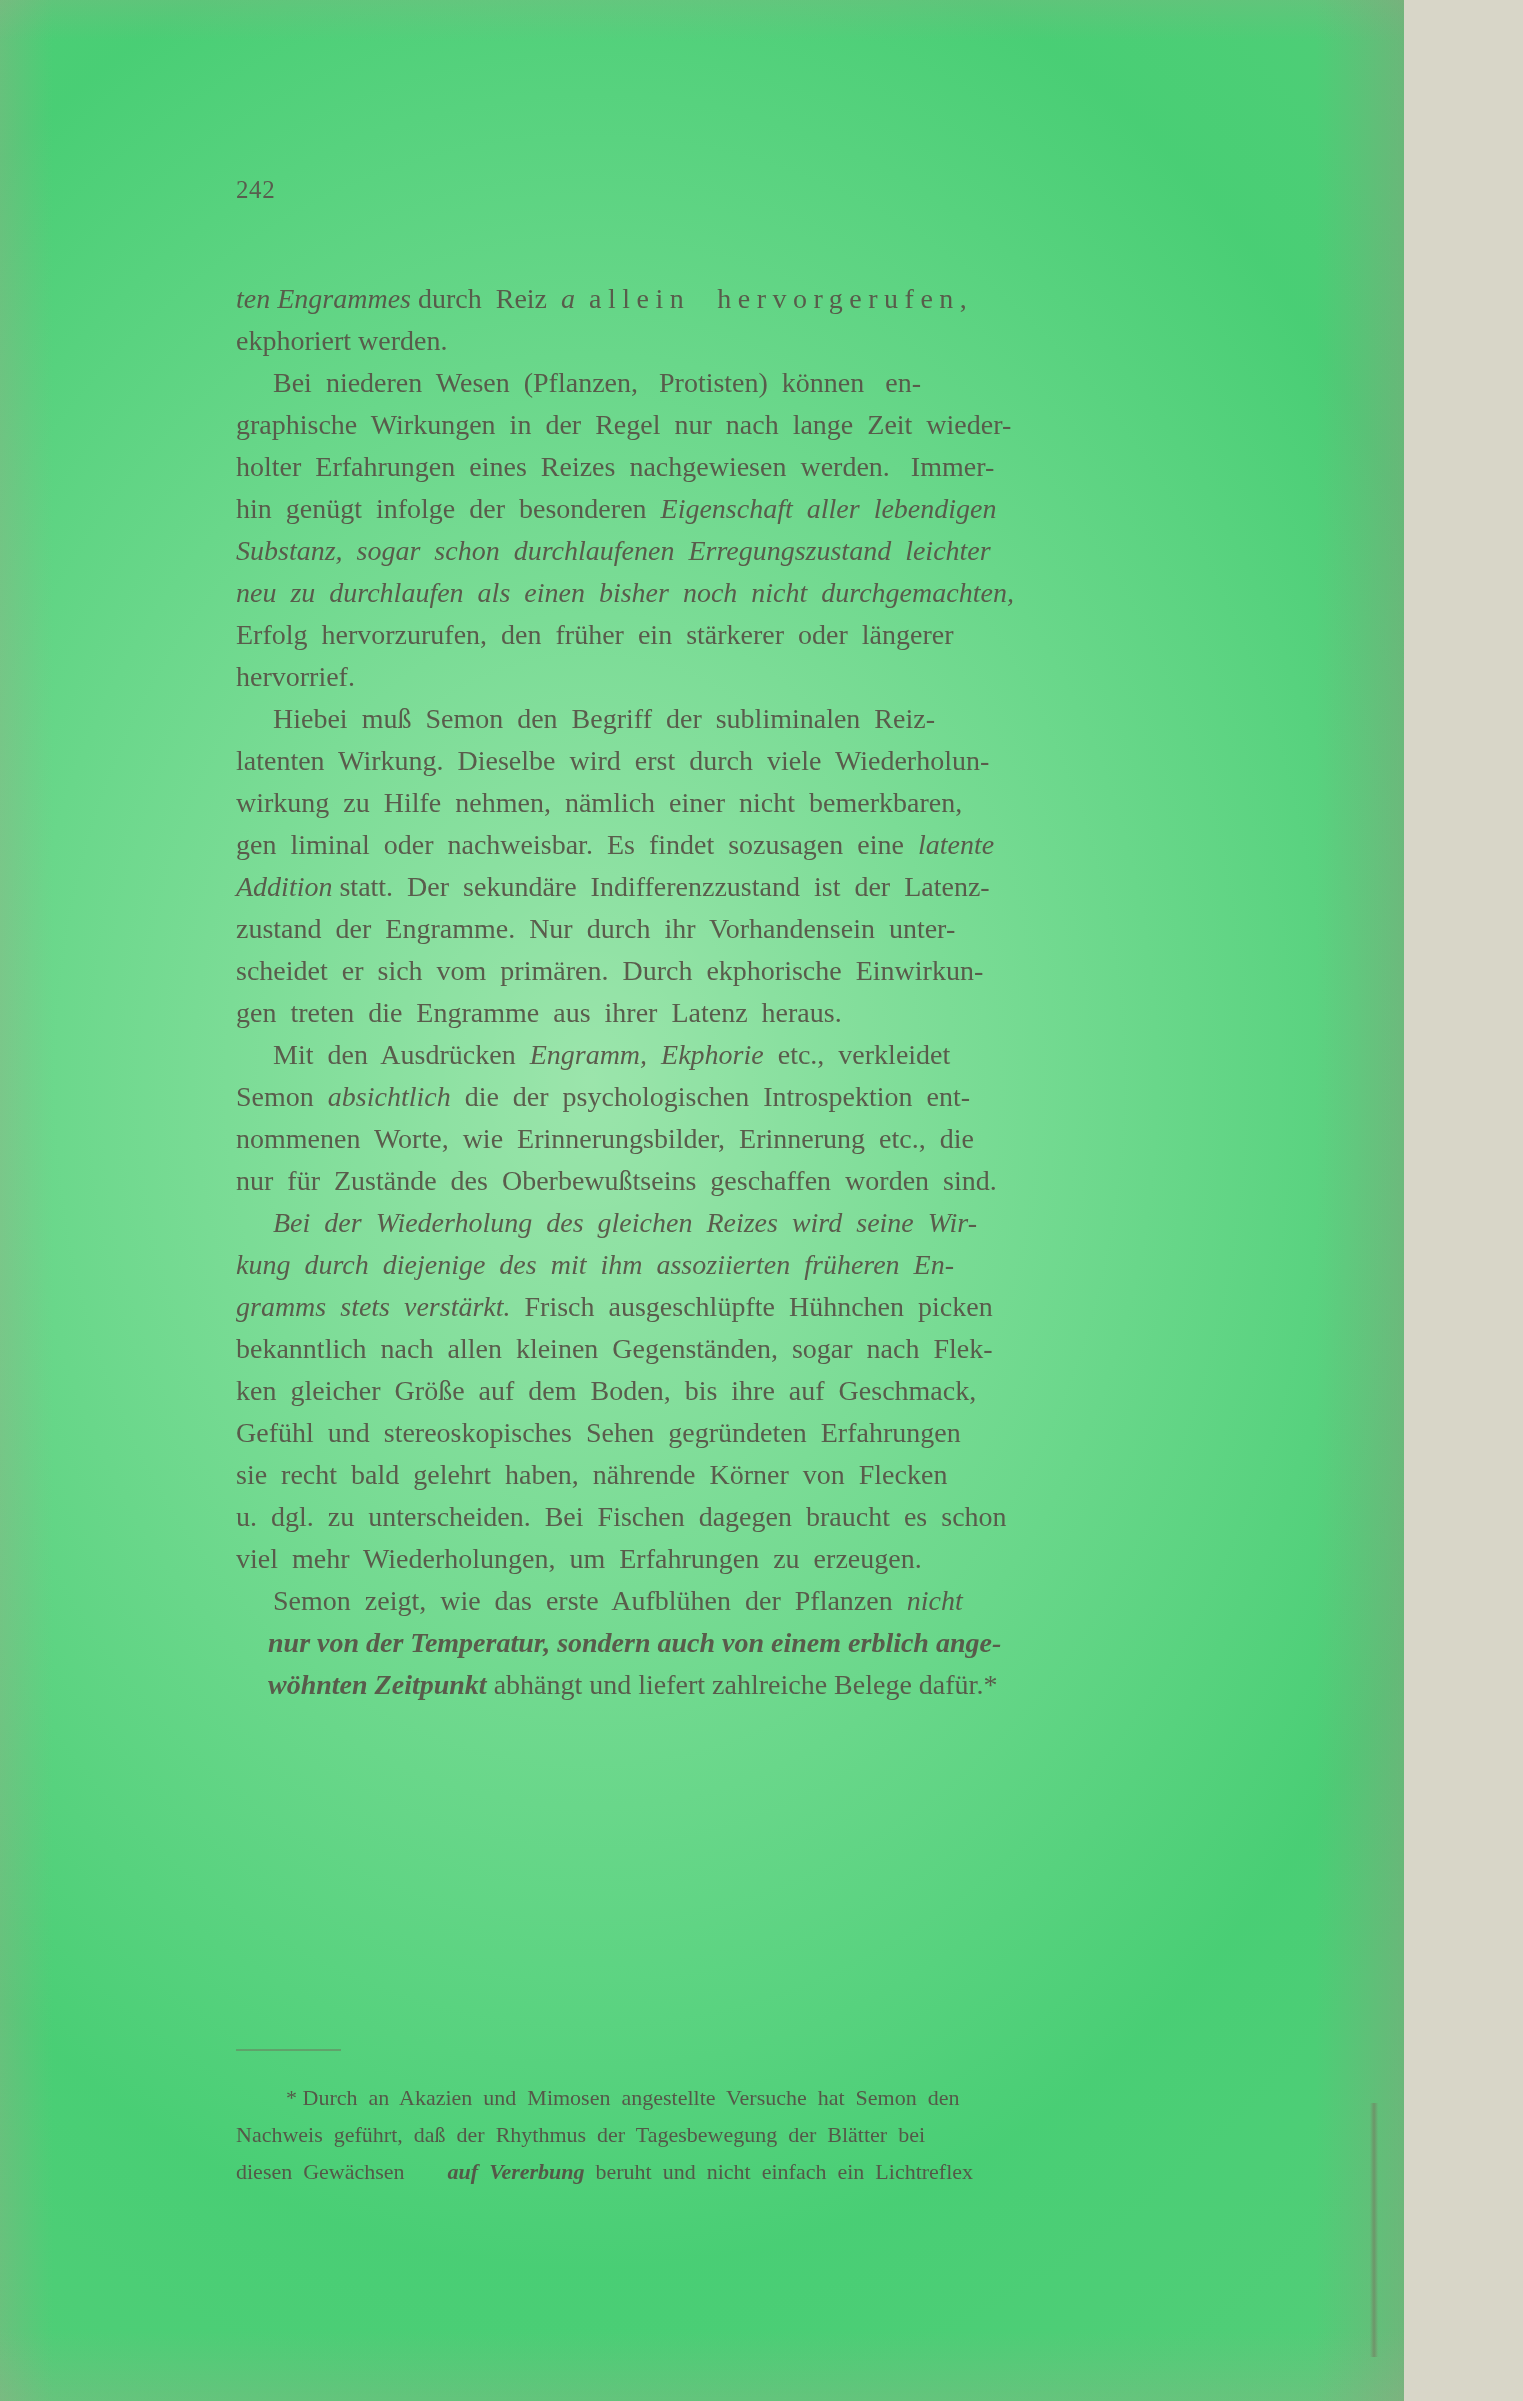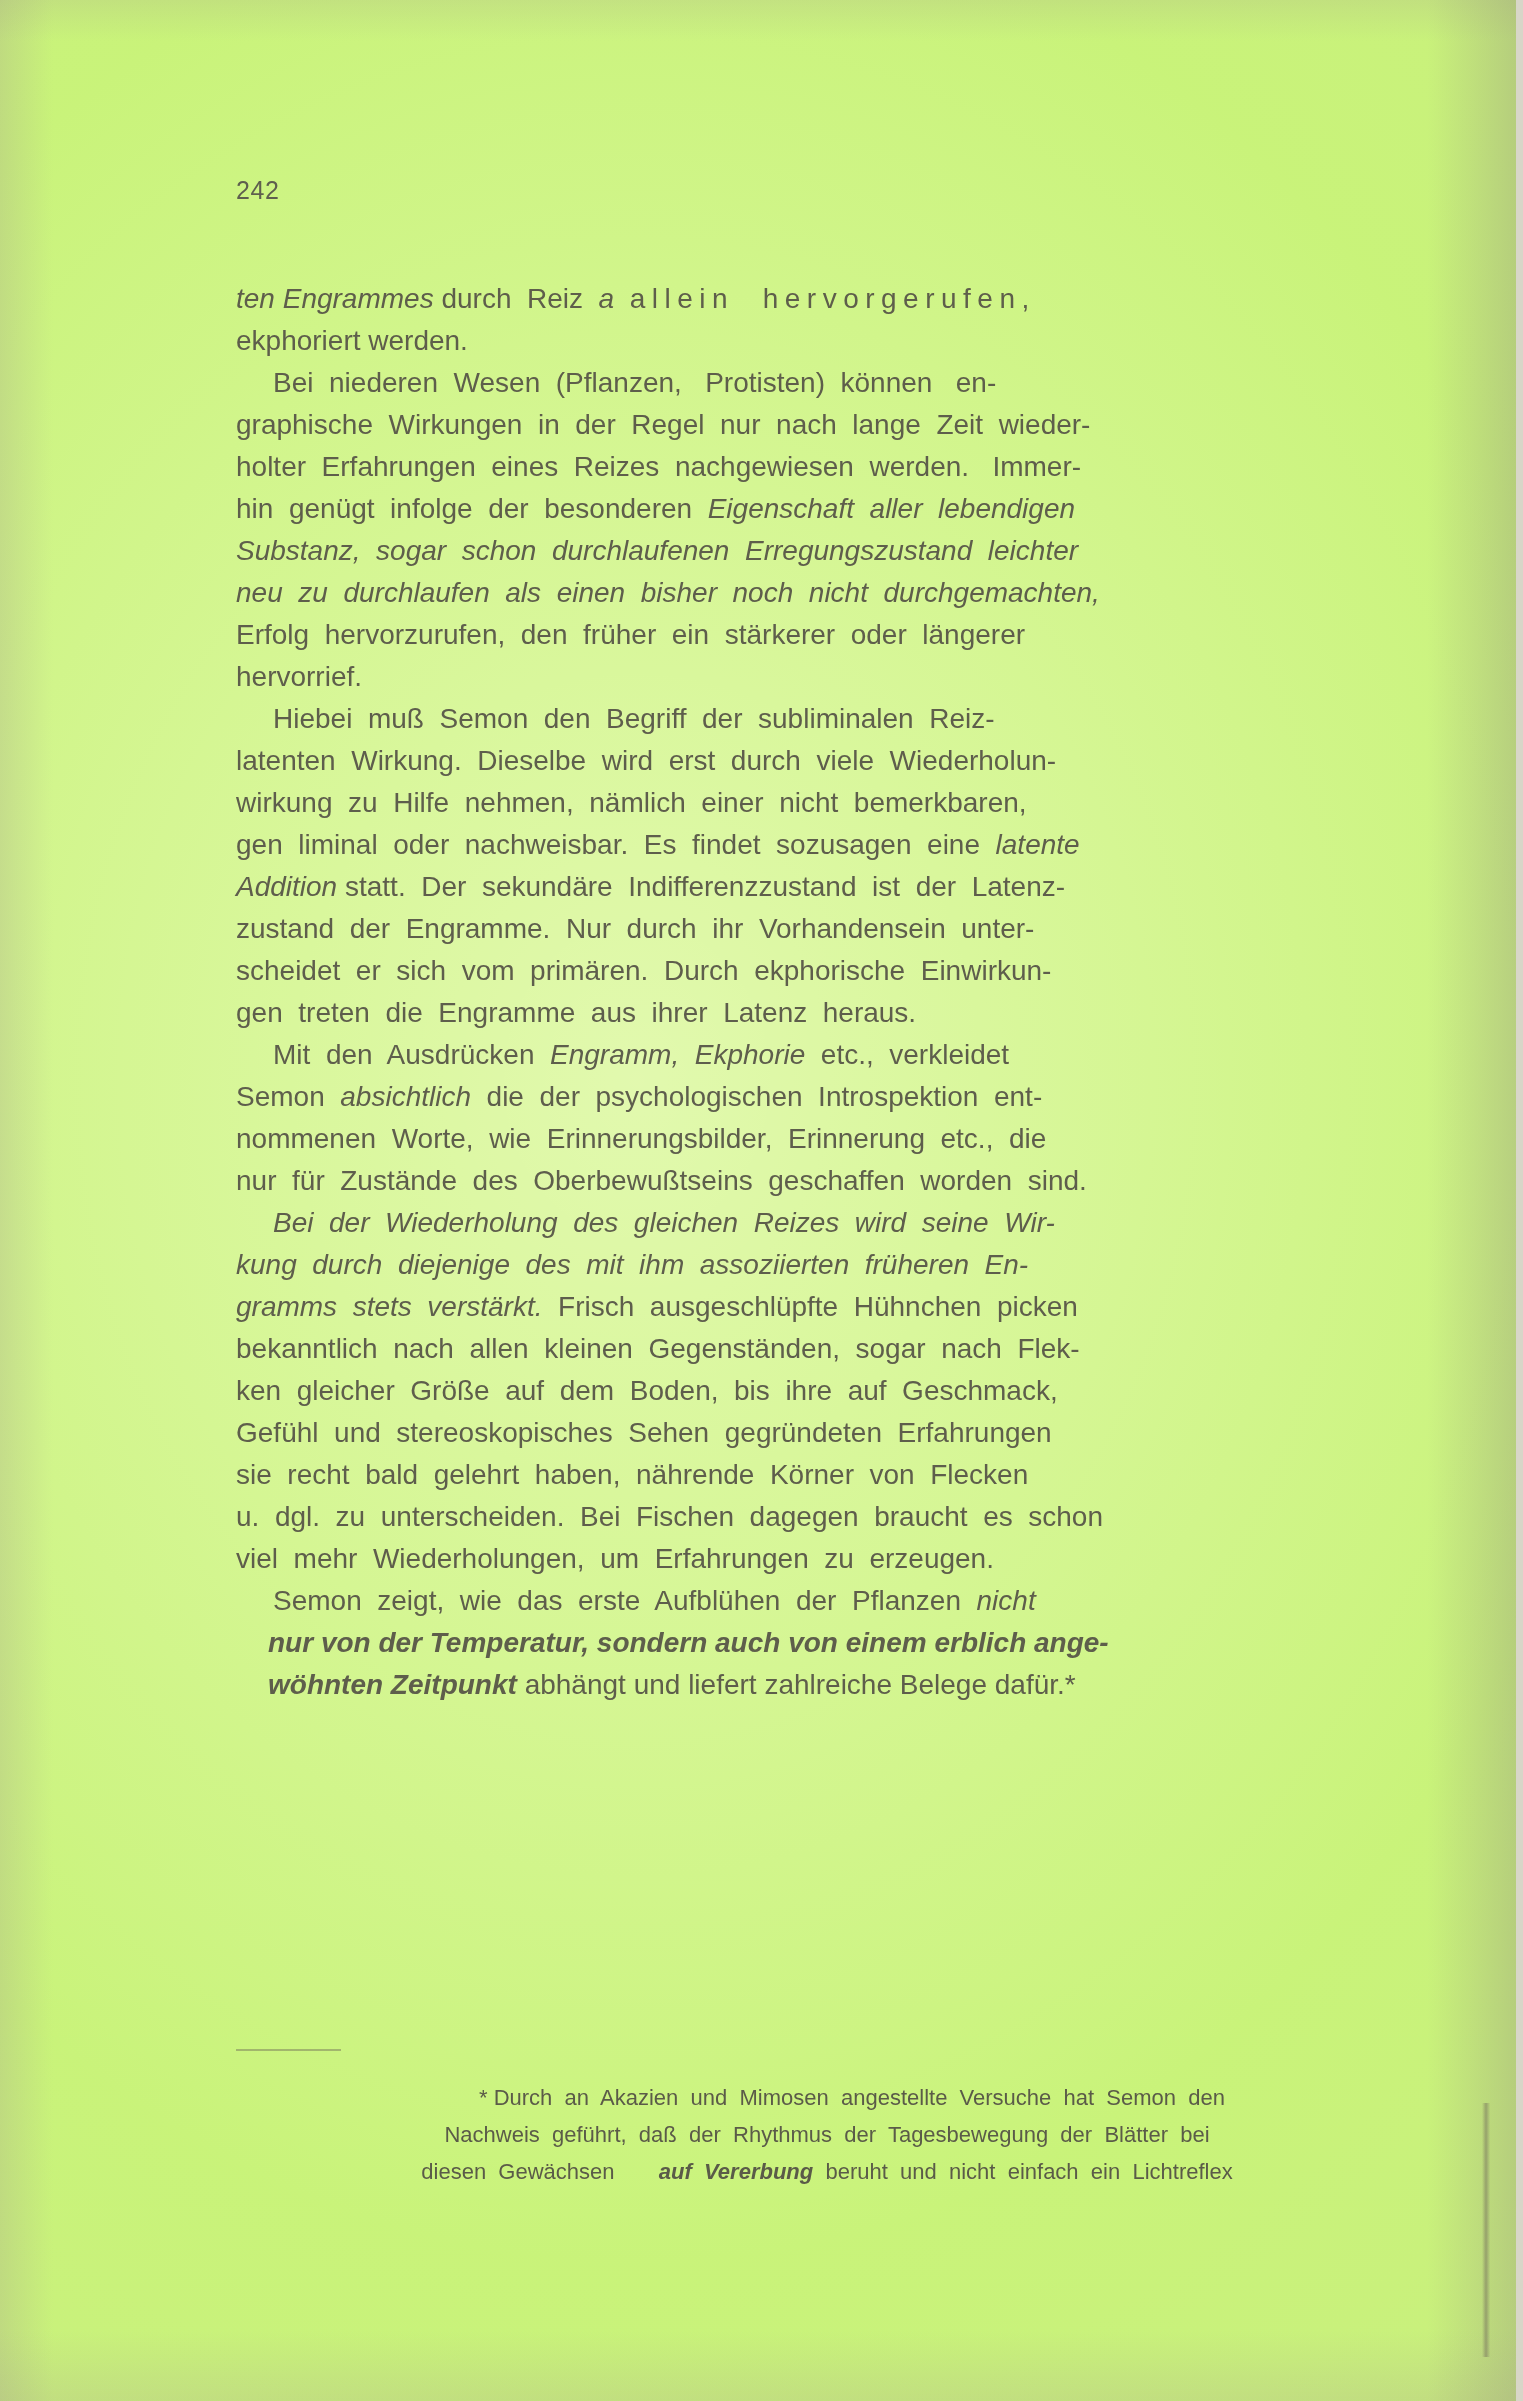--- a/index.html
+++ b/index.html
@@ -3,25 +3,25 @@
 <meta charset="utf-8">
 <style>
   html, body {
     margin: 0;
     padding: 0;
     background: #d8d6c8;
   }
 
   .page {
     position: relative;
-    width: 1516px;
+    width: 1404px;
     height: 2401px;
-    background: #bef264;
+    background: #22c55e;
     overflow: hidden;
-    font-family: Liberation Sans, sans-serif;
+    font-family: Liberation Serif, serif;
     color: #4a4a42;
   }
 
   
   .paper-tint {
     position: absolute;
     inset: 0;
     background:
       radial-gradient(ellipse 120% 90% at 42% 45%,
         rgba(255,255,235,0.55) 0%,
@@ -112,21 +112,20 @@
   .footnote {
     position: absolute;
     left: 236px;
     top: 2079px;
     width: 1182px;
   }
   .footnote .line {
     font-size: 22px;
     line-height: 37px;
     color: #555346;
-    text-align: center;
   }
   .footnote .line.indent { padding-left: 50px; }
 
   
   .inked { filter: blur(0.1px); opacity: 0.95; }
 </style>
 </head>
 <body>
 
 <div class="page">

